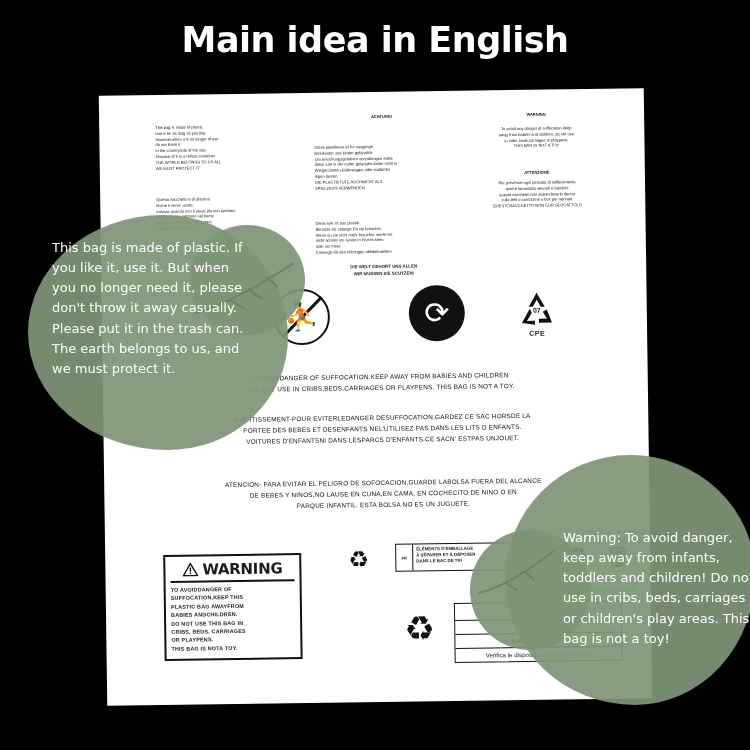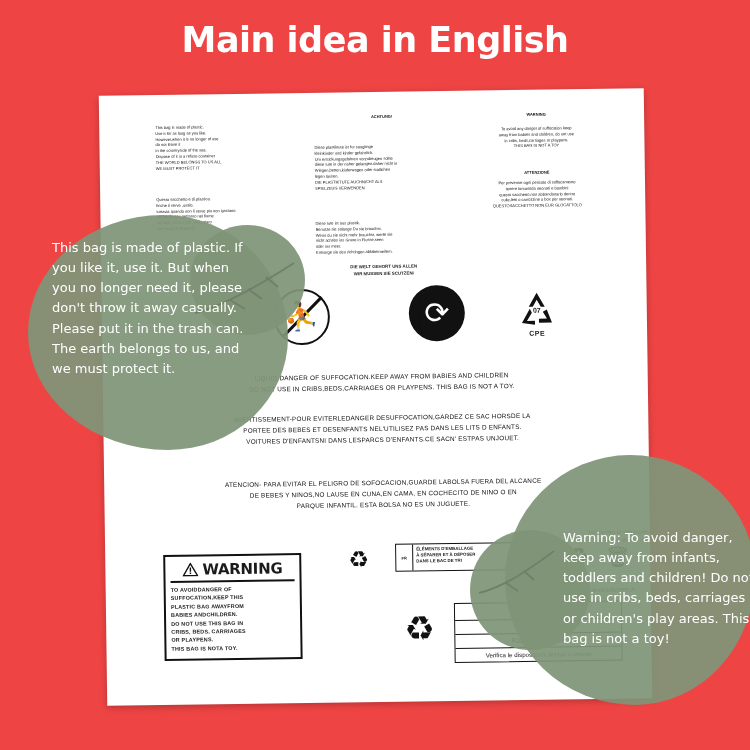--- a/index.html
+++ b/index.html
@@ -10,21 +10,21 @@
     width: 750px;
     height: 750px;
     font-family: "Liberation Sans", sans-serif;
     background: #8d9db5;
     overflow: hidden;
   }
   .page {
     position: relative;
     width: 750px;
     height: 750px;
-    background: #ef4444;
+    background: #000000;
   }
   .title {
     position: absolute;
     top: 20px;
     left: 0;
     width: 750px;
     text-align: center;
     font-size: 35px;
     font-weight: bold;
     color: #ffffff;

